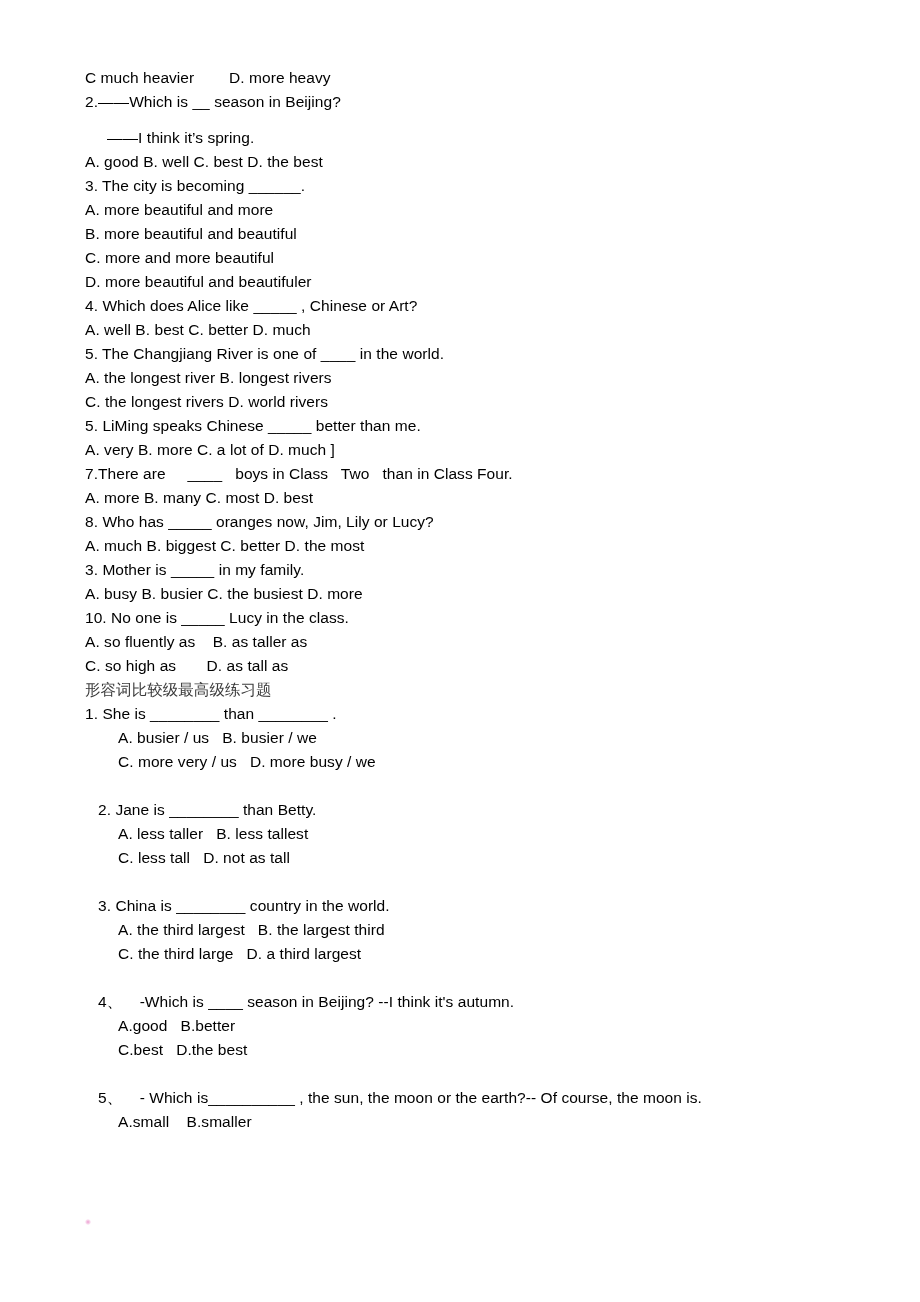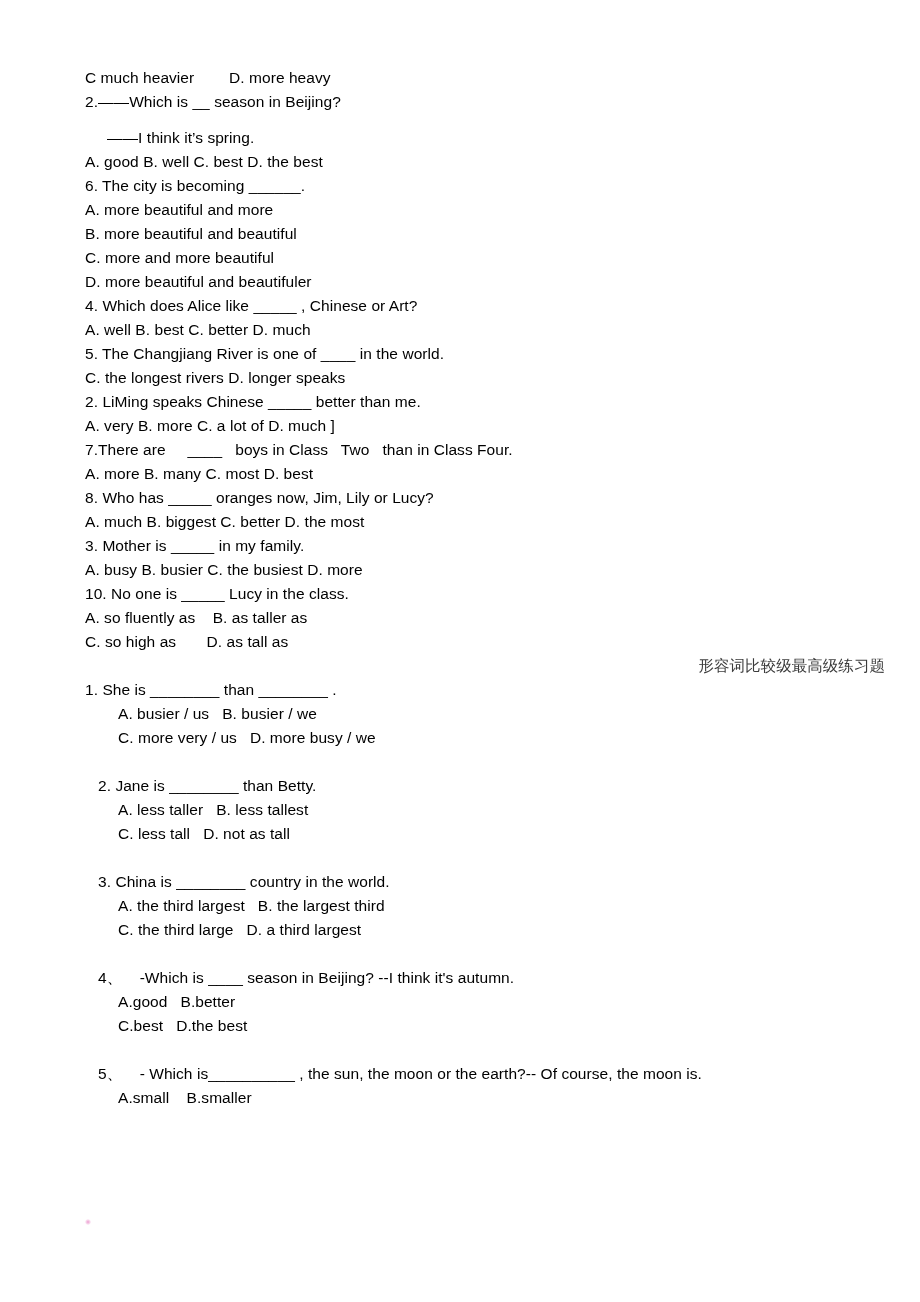--- a/index.html
+++ b/index.html
@@ -49,21 +49,20 @@
   
   .cjk {
     font-family: "Liberation Serif", "DejaVu Serif", serif;
   }
 
   
   .line.section-title {
     font-family: Liberation Sans, sans-serif;
     color: #3b3b3b;
     font-size: 15.5px;
-    text-align: right;
   }
 
   
   .spacer {
     height: 24px;
   }
 
   
   .artifact {
     position: absolute;
@@ -79,30 +78,31 @@
 <body>
 
 <div id="page">
   <div class="doc-body">
 
     <div>
       <div class="line">C much heavier        D. more heavy</div>
       <div class="line">2.——Which is __ season in Beijing?</div>
       <div class="line ind-1">——I think it’s spring.</div>
       <div class="line">A. good B. well C. best D. the best</div>
-      <div class="line">6. The city is becoming ______.</div>
+      <div class="line">3. The city is becoming ______.</div>
       <div class="line">A. more beautiful and more</div>
       <div class="line">B. more beautiful and beautiful</div>
       <div class="line">C. more and more beautiful</div>
       <div class="line">D. more beautiful and beautifuler</div>
       <div class="line">4. Which does Alice like _____ , Chinese or Art?</div>
       <div class="line">A. well B. best C. better D. much</div>
       <div class="line">5. The Changjiang River is one of ____ in the world.</div>
-      <div class="line">C. the longest rivers D. longer speaks</div>
-      <div class="line">2. LiMing speaks Chinese _____ better than me.</div>
+      <div class="line">A. the longest river B. longest rivers</div>
+      <div class="line">C. the longest rivers D. world rivers</div>
+      <div class="line">5. LiMing speaks Chinese _____ better than me.</div>
       <div class="line">A. very B. more C. a lot of D. much ]</div>
       <div class="line">7.There are     ____   boys in Class   Two   than in Class Four.</div>
       <div class="line">A. more B. many C. most D. best</div>
       <div class="line">8. Who has _____ oranges now, Jim, Lily or Lucy?</div>
       <div class="line">A. much B. biggest C. better D. the most</div>
       <div class="line">3. Mother is _____ in my family.</div>
       <div class="line">A. busy B. busier C. the busiest D. more</div>
       <div class="line">10. No one is _____ Lucy in the class.</div>
       <div class="line">A. so fluently as    B. as taller as</div>
       <div class="line">C. so high as       D. as tall as</div>

